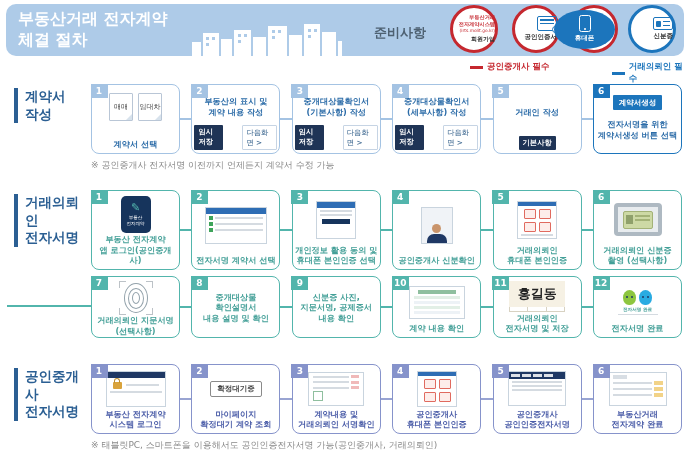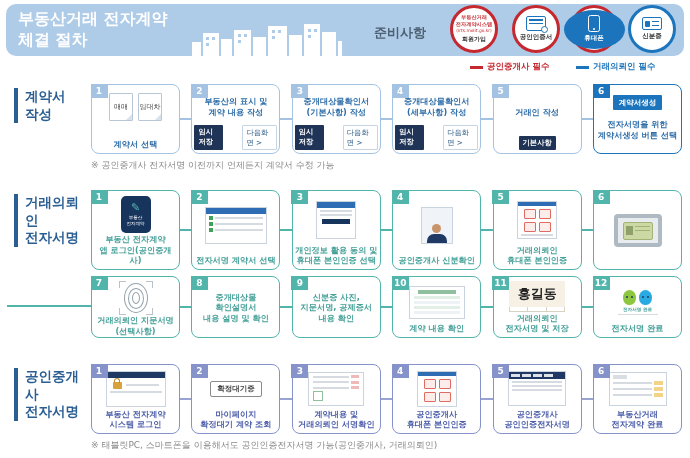--- a/index.html
+++ b/index.html
@@ -7,21 +7,21 @@
         font-family:"DejaVu Sans","Liberation Sans",sans-serif;}
   .pre{white-space:pre-line;}
 
   
   .band{position:absolute;left:6px;top:4px;right:6px;height:52px;background:#AECBE8;border-radius:10px;}
   .hdr-title{position:absolute;left:18px;top:8px;font-size:16px;font-weight:bold;color:#fff;line-height:1.32;}
   .skyline{position:absolute;left:192px;top:24px;}
   .prep-label{position:absolute;left:374px;top:24px;font-size:13px;font-weight:bold;color:#4E6172;}
 
   .circ{position:absolute;top:5px;width:48px;height:48px;border-radius:50%;background:#fff;
-        display:flex;flex-direction:column;align-items:center;justify-content:center;text-align:center;box-sizing:border-box;}
+        display:flex;flex-direction:column;align-items:flex-end;justify-content:center;text-align:center;box-sizing:border-box;}
   .ring-red{border:3.5px solid #C5282F;}
   .ring-blue{border:3.5px solid #1C75BC;}
   .c1{left:450px;} .c2{left:512px;} .c3{left:570px;} .c4{left:628px;}
   .c1 .l12{font-size:5.2px;font-weight:bold;color:#C5282F;line-height:1.35;}
   .c1 .l3{font-size:4.4px;color:#C5282F;line-height:1.4;}
   .c1 .l4{font-size:6px;font-weight:bold;color:#333;margin-top:1px;}
   .circ-label{font-size:6.5px;font-weight:bold;color:#333;margin-top:2px;}
   .blue-disc{width:61px;height:39px;border-radius:50%;background:#1C75BC;display:flex;flex-direction:column;
              align-items:center;justify-content:center;}
   .blue-disc .circ-label{color:#fff;}
@@ -29,21 +29,21 @@
   .phg::after{content:"";position:absolute;left:50%;bottom:1px;width:2px;height:2px;margin-left:-1px;border-radius:50%;background:#fff;}
   .ctg{width:18px;height:13px;border:1.5px solid #1C75BC;border-radius:2px;position:relative;}
   .ctg::before{content:"";position:absolute;left:2px;top:2px;right:2px;height:7px;
                background:linear-gradient(#1C75BC 1.5px,transparent 1.5px,transparent 4px,#1C75BC 4px,#1C75BC 5.5px,transparent 5.5px);}
   .ctg::after{content:"";position:absolute;right:-3px;bottom:-3px;width:5px;height:5px;border:1.5px solid #1C75BC;border-radius:50%;background:#fff;}
   .idg{width:20px;height:13px;border:1.5px solid #1C75BC;border-radius:2px;display:flex;align-items:center;gap:2px;padding:2px;box-sizing:border-box;}
   .idav{width:5px;height:6px;background:#1C75BC;border-radius:1px;}
   .idlines{flex:1;height:6px;background:linear-gradient(#1C75BC 1.5px,transparent 1.5px,transparent 4px,#1C75BC 4px,#1C75BC 5.5px,transparent 5.5px);}
 
   .legend{position:absolute;top:61px;display:flex;align-items:center;gap:4px;font-size:8.5px;font-weight:bold;}
-  .lg-red{left:470px;color:#C5282F;} .lg-blue{left:576px;color:#1C75BC;}
+  .lg-red{left:470px;color:#C5282F;} .lg-blue{left:612px;color:#1C75BC;}
   .dash{width:13px;height:3px;} .dash.r{background:#C5282F;} .dash.b{background:#1C75BC;}
 
   
   .sec{position:absolute;left:0;right:0;display:flex;}
   .sec1{top:84px;} .sec2{top:190px;} .sec3{top:364px;}
   .seclabel{flex:none;width:66px;margin-left:14px;margin-top:4px;font-size:13.5px;font-weight:bold;color:#2B5F93;
             border-left:4px solid #2B5F93;padding-left:7px;line-height:1.3;height:fit-content;}
   .seccontent{flex:1;padding-right:8px;position:relative;}
   .steprow{display:flex;align-items:stretch;}
   .steprow + .steprow{margin-top:6px;}
@@ -377,20 +377,22 @@
           <div class="grow thumb">
               <div class="tablet">
             <div class="tscreen">
                   <div class="idcard">
                     <span class="idph"></span>
                     <span class="idln"></span>
                   </div>
                 </div>
           </div>
             </div>
+          <div class="cap">거래의뢰인 신분증
+촬영 (선택사항)</div>
         </div>
       </div>
 
       <div class="steprow">
         <div class="box t h62">
           <span class="num">7</span>
           <div class="grow thumb">
               <div class="fpw">
             <span class="fpc tl"></span>
                 <span class="fpc tr"></span>

